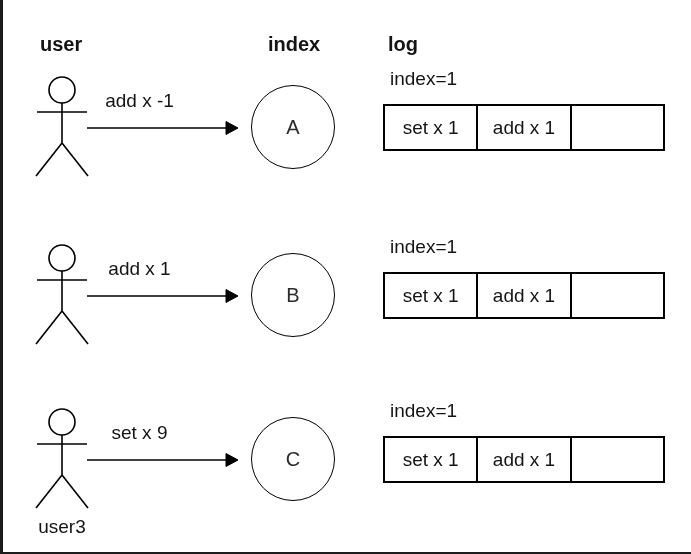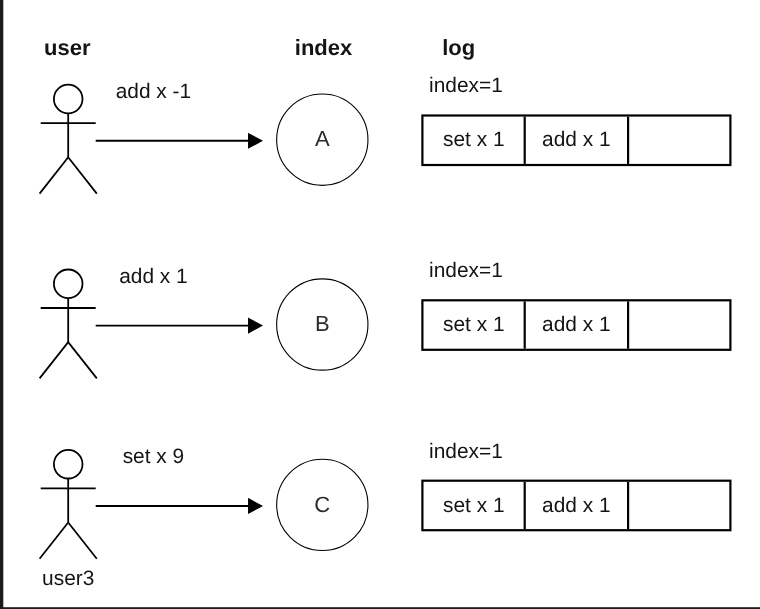--- a/index.html
+++ b/index.html
@@ -23,37 +23,37 @@
   .col-header {
     position: absolute;
     top: 33px;
     font-weight: bold;
     font-size: 20px;
     line-height: 22px;
     white-space: nowrap;
   }
   .col-header.user { left: 40px; }
   .col-header.node { left: 268px; }
-  .col-header.log  { left: 402px; }
+  .col-header.log  { left: 388px; }
 
   .row { position: absolute; left: 0; width: 691px; height: 166px; }
   .row.r0 { top: 60px; }
   .row.r1 { top: 228px; }
   .row.r2 { top: 392px; }
 
   .actor-svg { position: absolute; left: 30px; top: 2px; width: 64px; height: 116px; }
   .actor-svg line, .actor-svg circle { stroke: #000000; stroke-width: 1.6; fill: none; }
 
   .user-name {
     position: absolute; left: 22px; top: 124px; width: 80px;
     text-align: center; font-size: 19px; line-height: 22px; white-space: nowrap;
   }
 
   .cmd-label {
-    position: absolute; left: 77px; top: 13px; width: 125px;
+    position: absolute; left: 77px; top: 30px; width: 125px;
     text-align: center; font-size: 19px; line-height: 22px; white-space: nowrap;
   }
 
   .arrow-svg { position: absolute; left: 85px; top: 58px; width: 156px; height: 20px; }
   .arrow-svg line { stroke: #000000; stroke-width: 1.7; }
   .arrow-svg polygon { fill: #000000; stroke: #000000; }
 
   .node-circle {
     position: absolute; left: 251px; top: 25px;
     width: 84px; height: 84px;

